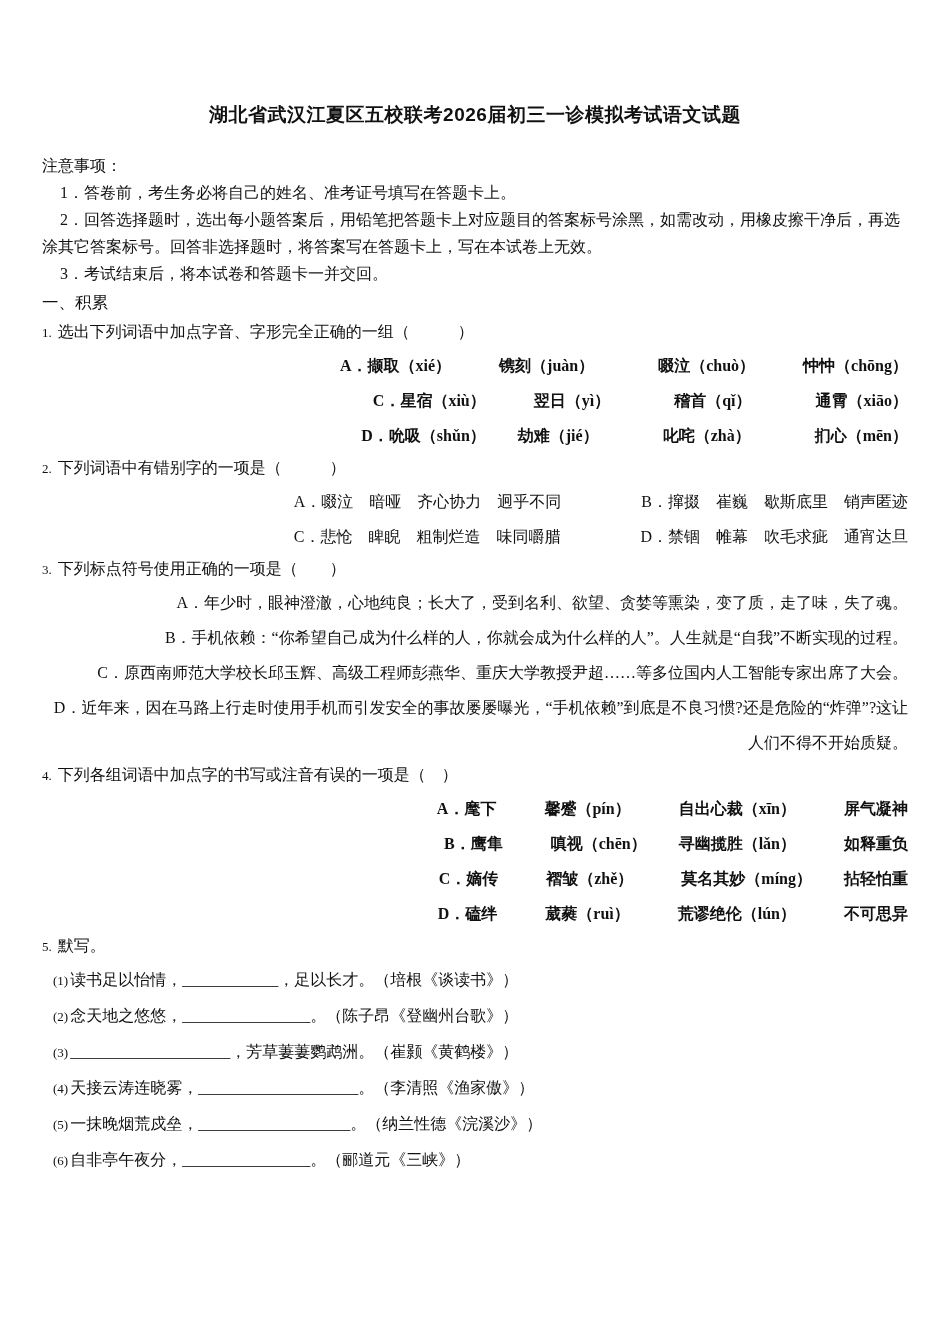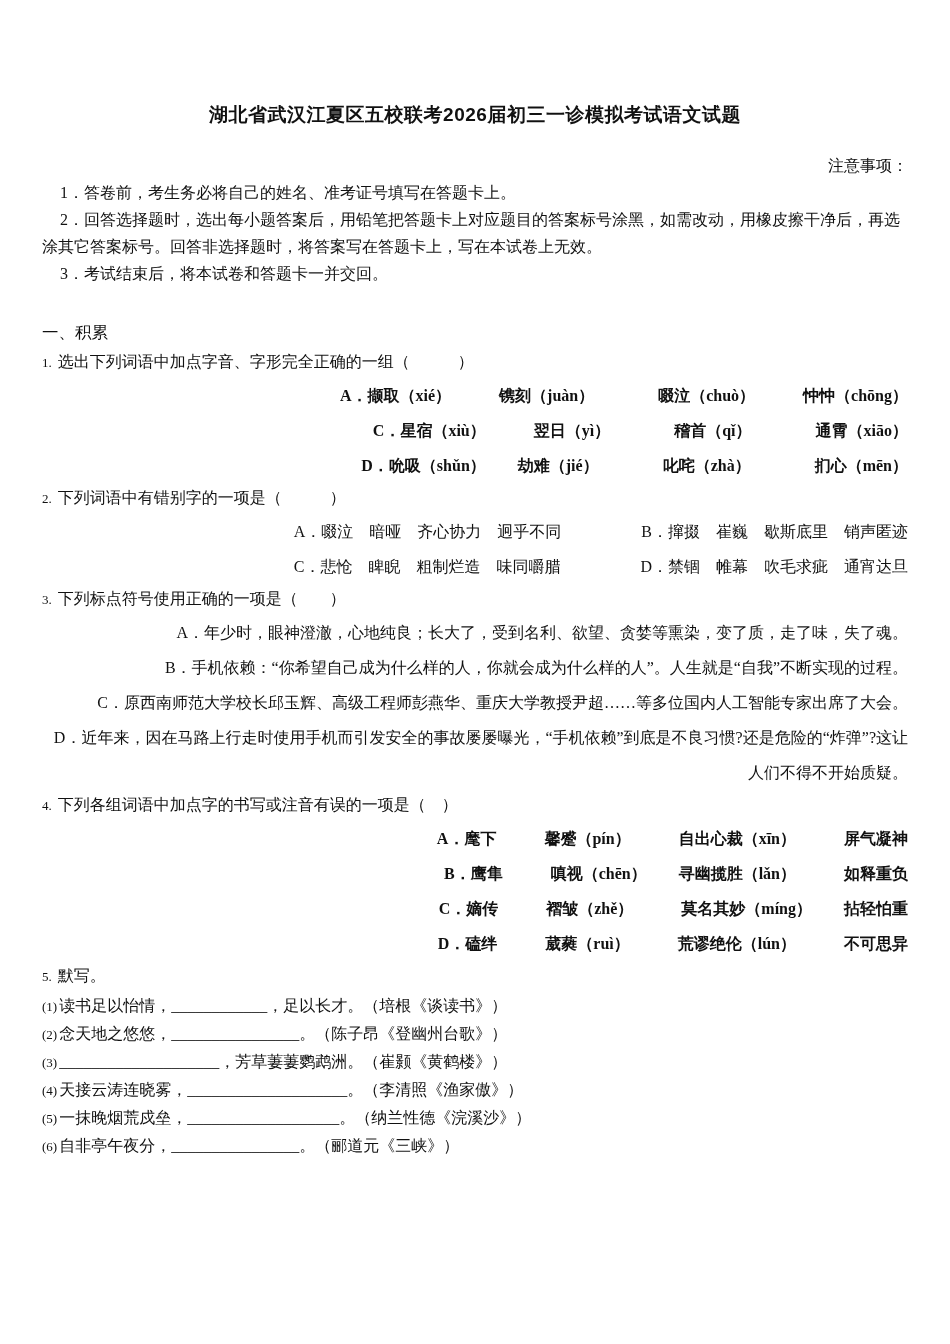--- a/index.html
+++ b/index.html
@@ -18,36 +18,36 @@
     font-size: 19px;
     font-weight: bold;
     text-align: center;
     margin: 0 0 22px 0;
     line-height: 30px;
     letter-spacing: 0.5px;
     white-space: pre-wrap;
   }
 
   .notice { font-size: 16px; line-height: 27px; }
-  .notice .n-head { text-indent: 0; text-align: right; }
+  .notice .n-head { text-indent: 0; }
   .notice .n-item { text-indent: 18px; white-space: pre-wrap; }
 
   .section-heading {
-    margin-top: 32px;
+    margin-top: 2px;
     font-size: 16.5px;
     line-height: 28px;
     white-space: pre-wrap;
   }
 
   .question { font-size: 16px; }
   .q-stem { line-height: 30px; white-space: pre-wrap; }
   .qnum { font-size: 13px; padding-right: 6px; }
   .opt { line-height: 35px; white-space: pre-wrap; text-align: right; }
   .opt.bold { font-weight: 600; }
-  .dict { line-height: 27px; white-space: pre-wrap; }
+  .dict { line-height: 35px; white-space: pre-wrap; margin-left: 11px; }
   .dict .dnum { font-size: 13px; padding-right: 2px; }
 </style>
 </head>
 <body>
 
 <div class="page">
 
   <h1 class="title">湖北省武汉江夏区五校联考2026届初三一诊模拟考试语文试题</h1>
 
   <div class="notice">

